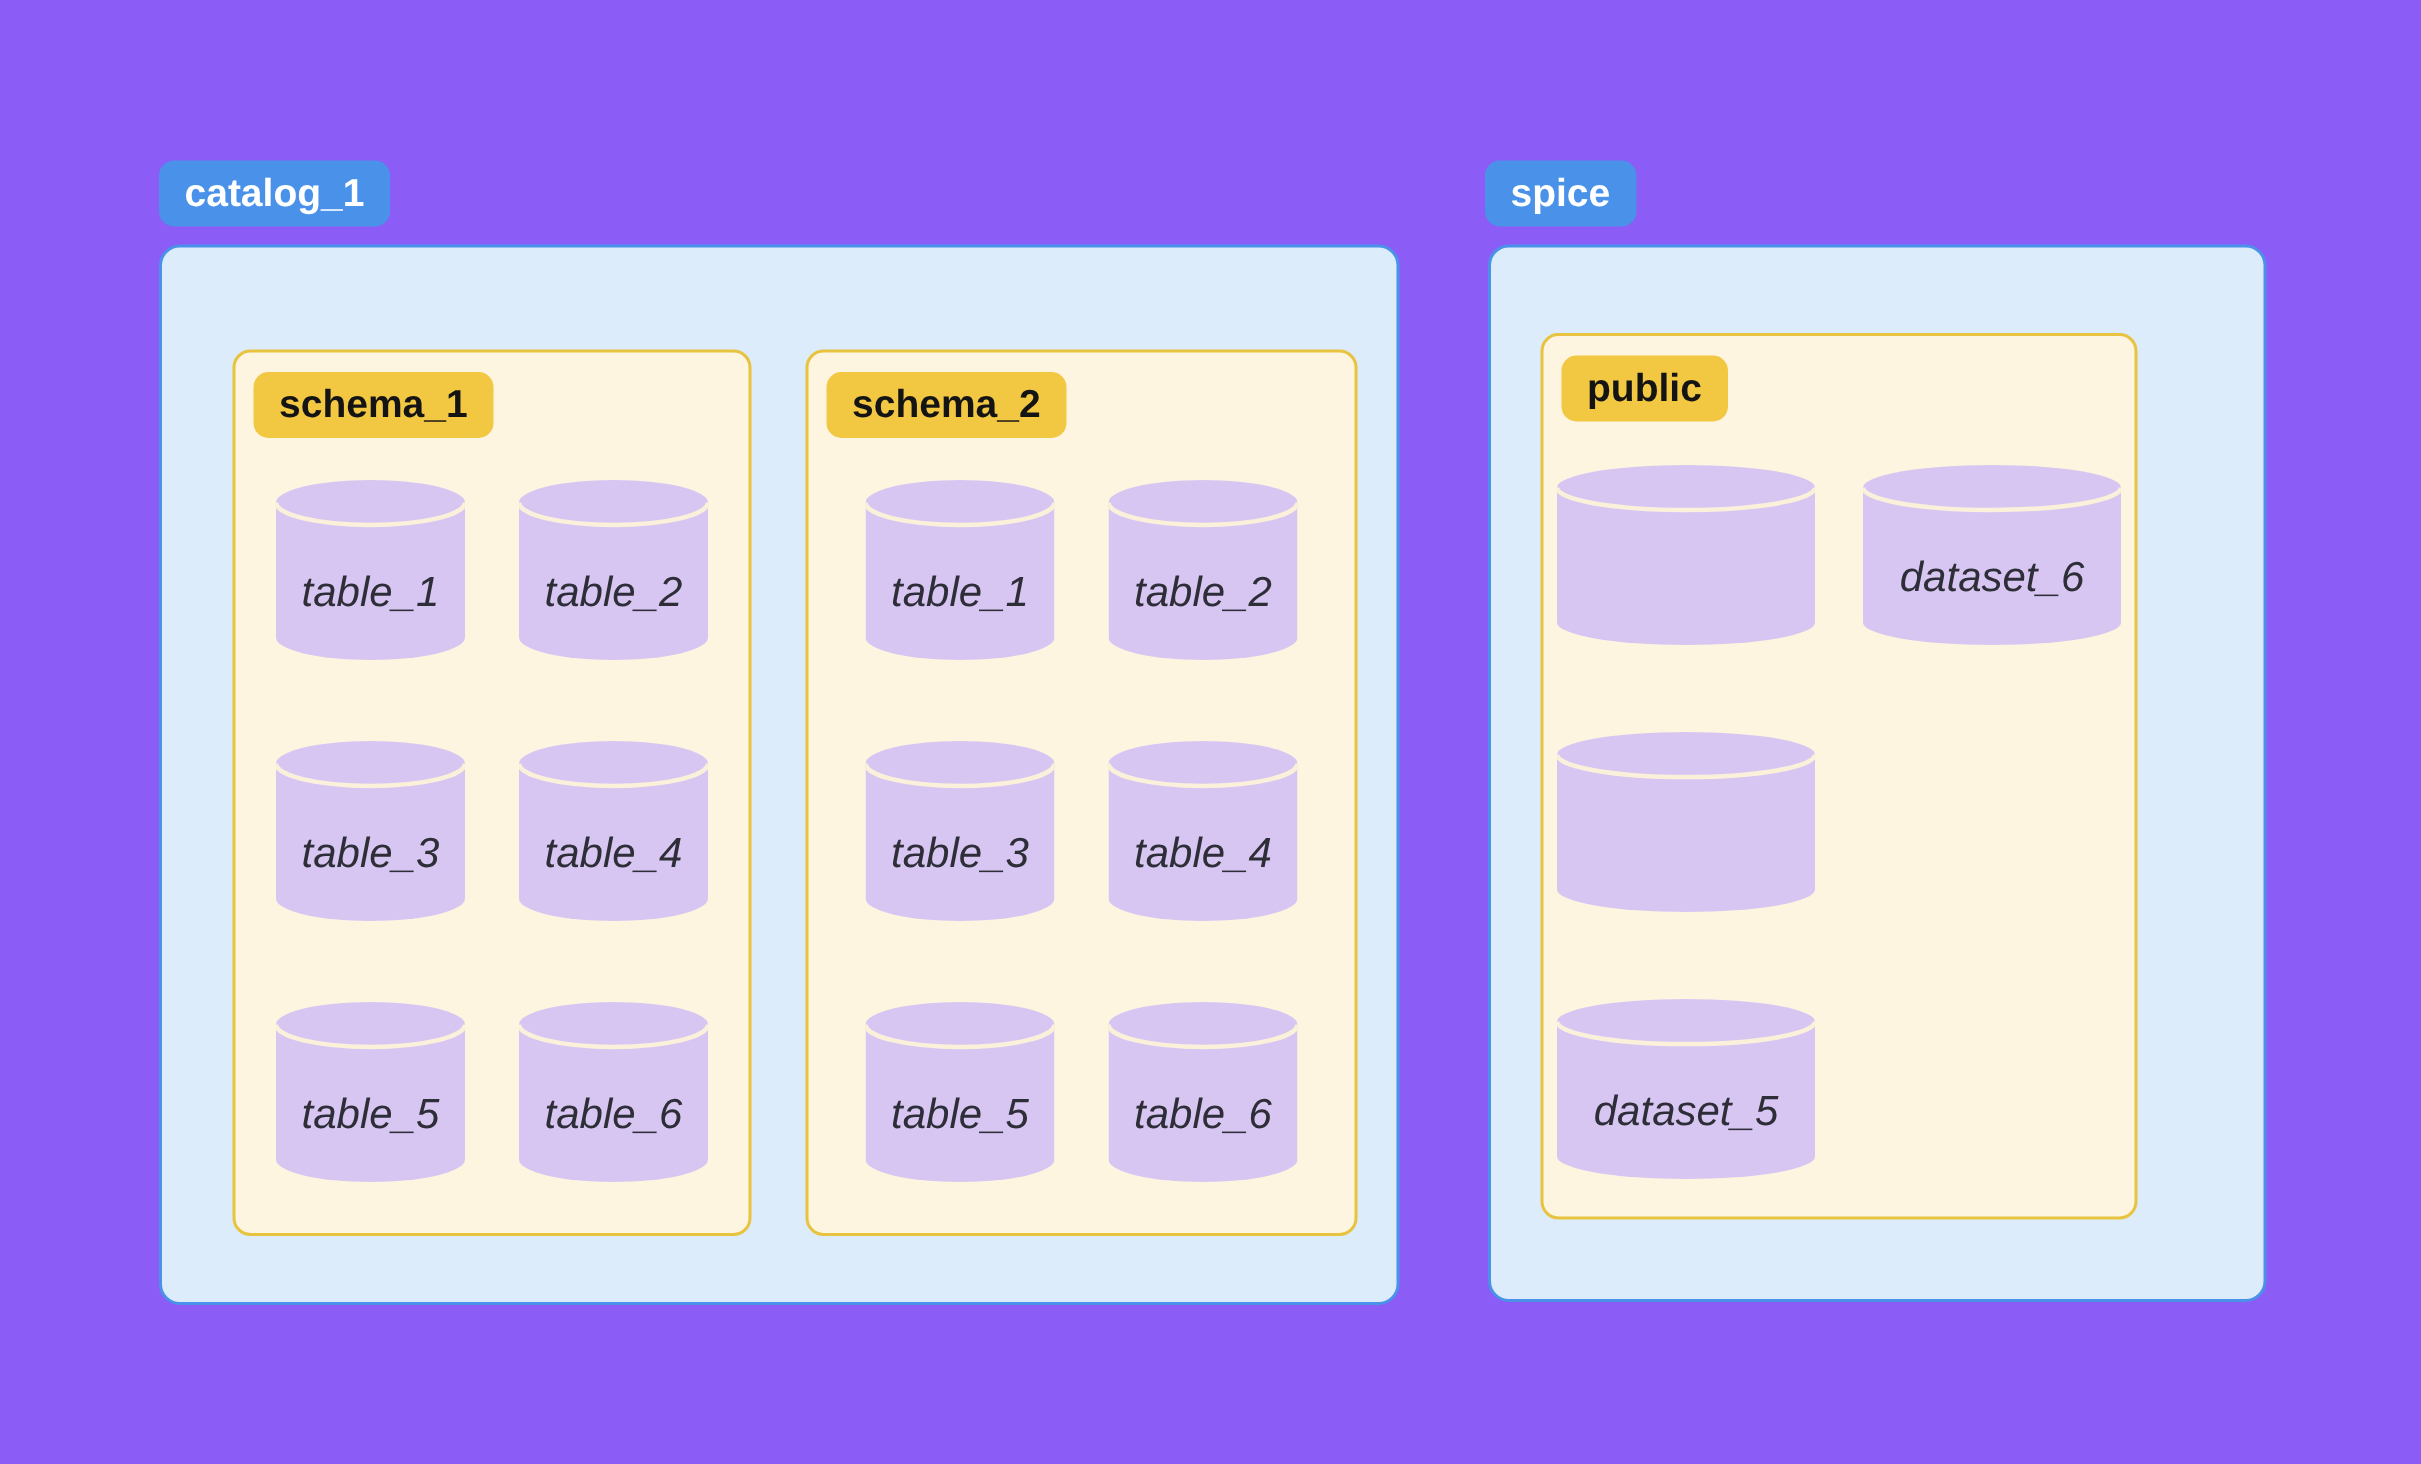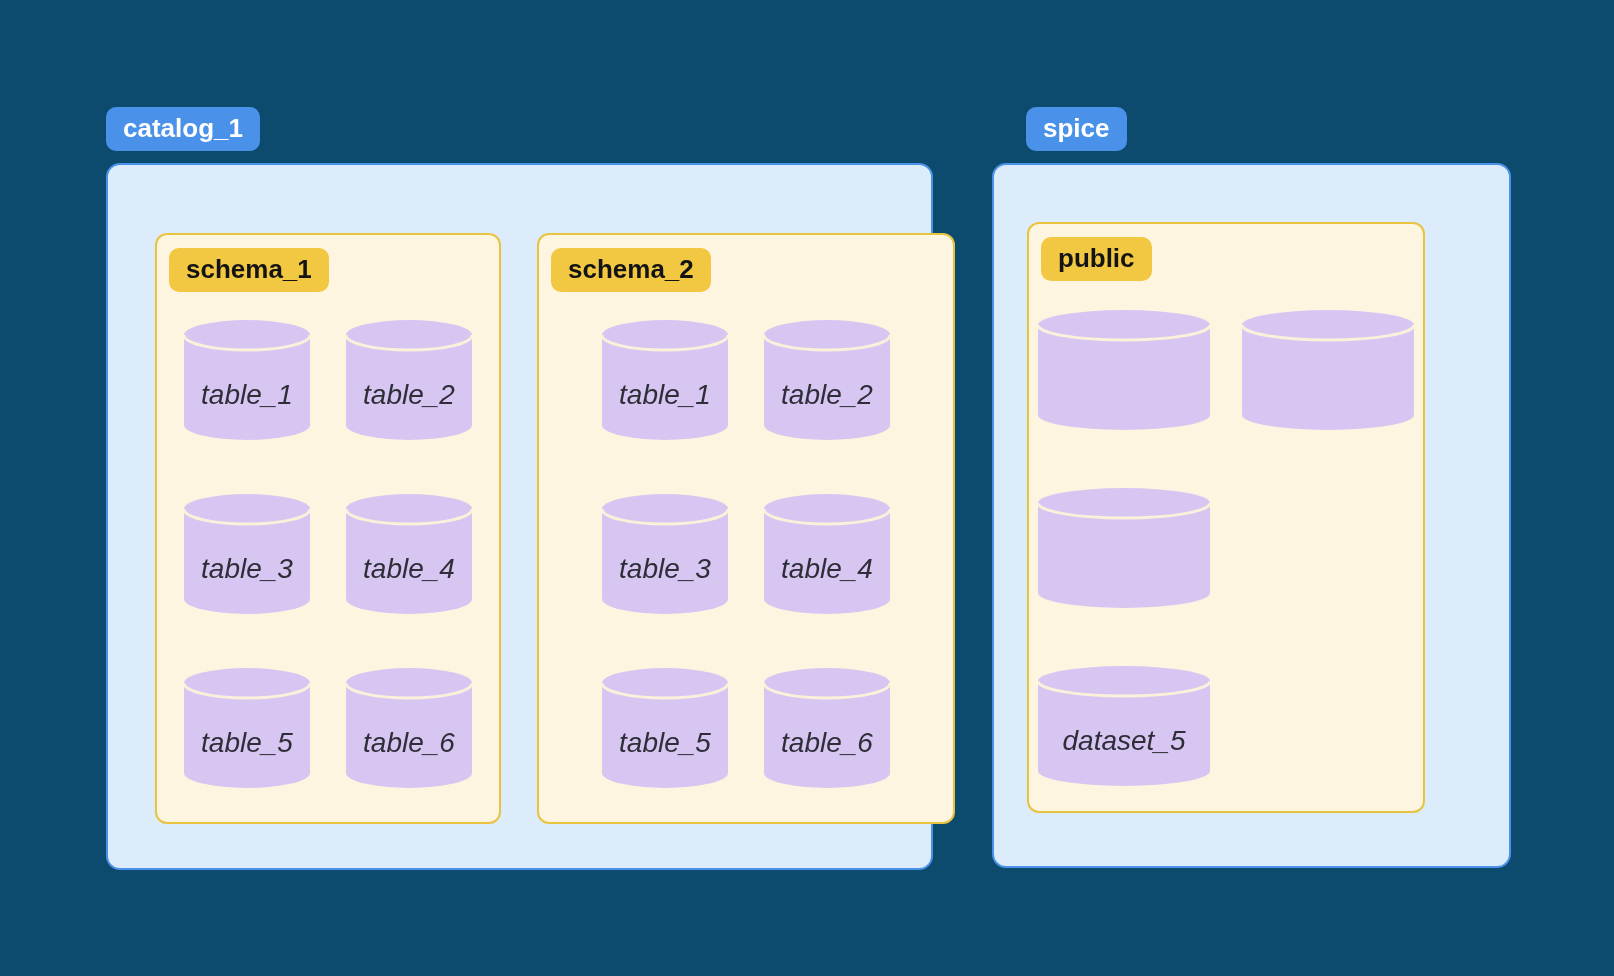--- a/index.html
+++ b/index.html
@@ -1,20 +1,20 @@
 <!DOCTYPE html>
 <html><head>
 <meta charset="utf-8">
 <style>
   html, body { margin: 0; padding: 0; background: #ffffff; }
   body {
     width: 1614px; height: 976px; overflow: hidden;
     font-family: "Liberation Sans", sans-serif;
   }
-  .canvas { position: relative; width: 1614px; height: 976px; background: #0c4a6e; }
+  .canvas { position: relative; width: 1614px; height: 976px; background: #8b5cf6; }
 
   
   .badge {
     position: absolute;
     display: inline-block;
     padding: 5px 17px;
     font-size: 26px;
     font-weight: 700;
     line-height: 1.3;
     border-radius: 10px;
@@ -26,33 +26,33 @@
   
   .container-blue {
     position: absolute;
     background: #ddecfb;
     border: 2px solid #4a92e9;
     border-radius: 14px;
     box-sizing: border-box;
   }
   .catalog1-badge { left: 106px; top: 107px; }
   .catalog1-container { left: 106px; top: 163px; width: 827px; height: 707px; }
-  .spice-badge { left: 1026px; top: 107px; }
+  .spice-badge { left: 990px; top: 107px; }
   .spice-container { left: 992px; top: 163px; width: 519px; height: 705px; }
 
   
   .schema-box {
     position: absolute;
     background: #fdf5e0;
     border: 2px solid #e8c33f;
     border-radius: 12px;
     box-sizing: border-box;
   }
   .schema1-box { left: 47px; top: 68px; width: 346px; height: 591px; }
-  .schema2-box { left: 429px; top: 68px; width: 418px; height: 591px; }
+  .schema2-box { left: 429px; top: 68px; width: 368px; height: 591px; }
   .public-box  { left: 33px; top: 57px; width: 398px; height: 591px; }
   .schema-box .badge { left: 12px; top: 13px; }
 
   
   .grid {
     position: absolute;
     left: 0; right: 0;
     display: grid;
   }
   .grid-tables {
@@ -236,19 +236,20 @@
             <path d="M0,15 A86,15 0 0 0 172,15" fill="none" stroke="#fbf1da" stroke-width="3"></path>
           </svg>
           <span class="cyl-label">dataset_5</span>
         </div>
 
         <div class="cyl wide">
           <svg width="172" height="120" viewBox="0 0 172 120">
             <path d="M0,15 A86,15 0 0 1 172,15 L172,105 A86,15 0 0 1 0,105 Z" fill="#d8c6f2"></path>
             <path d="M0,15 A86,15 0 0 0 172,15" fill="none" stroke="#fbf1da" stroke-width="3"></path>
           </svg>
+          <span class="cyl-label">dataset_6</span>
         </div>
 
       </div>
     </div>
   </div>
 
 </div>
 
 </body></html>

